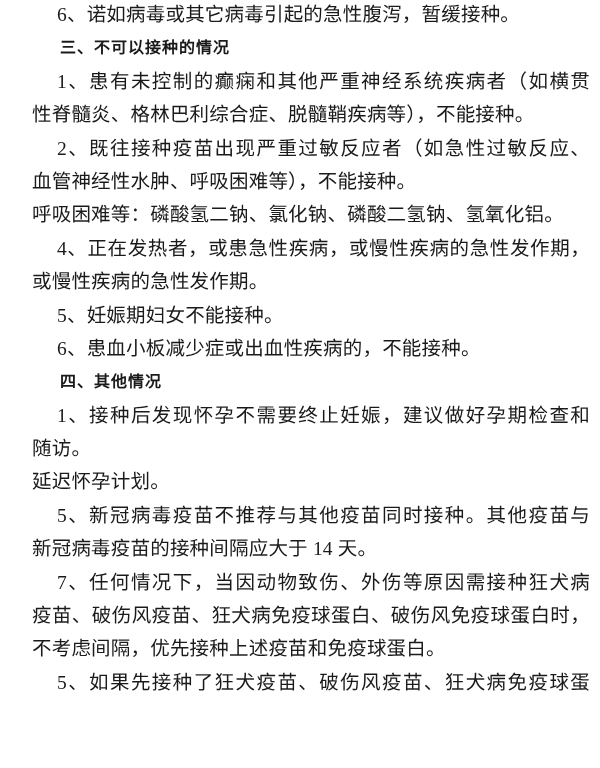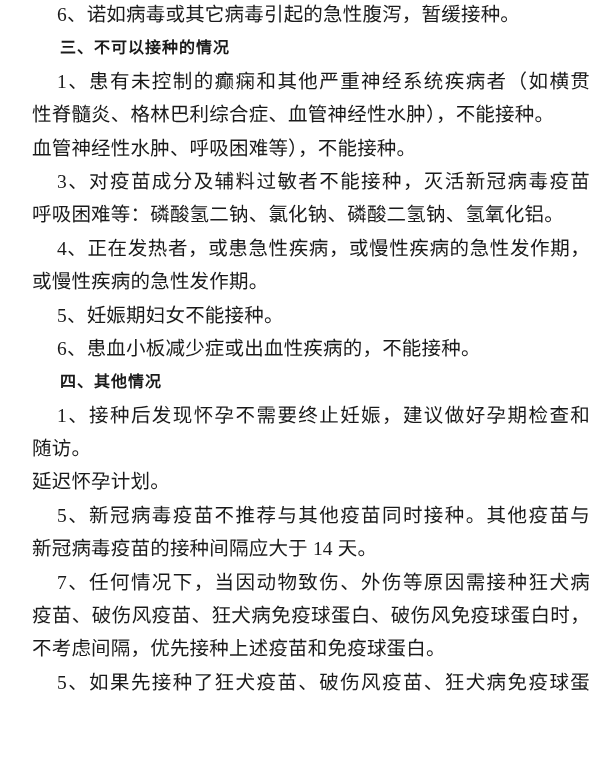--- a/index.html
+++ b/index.html
@@ -43,23 +43,23 @@
     text-align-last: justify;
   }
 </style>
 </head>
 <body>
 
 <div class="page">
   <div class="line indent">6、诺如病毒或其它病毒引起的急性腹泻，暂缓接种。</div>
   <div class="line indent heading">三、不可以接种的情况</div>
   <div class="line indent fill">1、患有未控制的癫痫和其他严重神经系统疾病者（如横贯</div>
-  <div class="line">性脊髓炎、格林巴利综合症、血管神经性水肿），不能接种。</div>
+  <div class="line">性脊髓炎、格林巴利综合症、脱髓鞘疾病等），不能接种。</div>
+  <div class="line indent fill">2、既往接种疫苗出现严重过敏反应者（如急性过敏反应、</div>
   <div class="line">血管神经性水肿、呼吸困难等），不能接种。</div>
-  <div class="line indent fill">3、对疫苗成分及辅料过敏者不能接种，灭活新冠病毒疫苗</div>
   <div class="line">呼吸困难等：磷酸氢二钠、氯化钠、磷酸二氢钠、氢氧化铝。</div>
   <div class="line indent fill">4、正在发热者，或患急性疾病，或慢性疾病的急性发作期，</div>
   <div class="line">或慢性疾病的急性发作期。</div>
   <div class="line indent">5、妊娠期妇女不能接种。</div>
   <div class="line indent">6、患血小板减少症或出血性疾病的，不能接种。</div>
   <div class="line indent heading">四、其他情况</div>
   <div class="line indent fill">1、接种后发现怀孕不需要终止妊娠，建议做好孕期检查和</div>
   <div class="line">随访。</div>
   <div class="line">延迟怀孕计划。</div>
   <div class="line indent fill">5、新冠病毒疫苗不推荐与其他疫苗同时接种。其他疫苗与</div>

